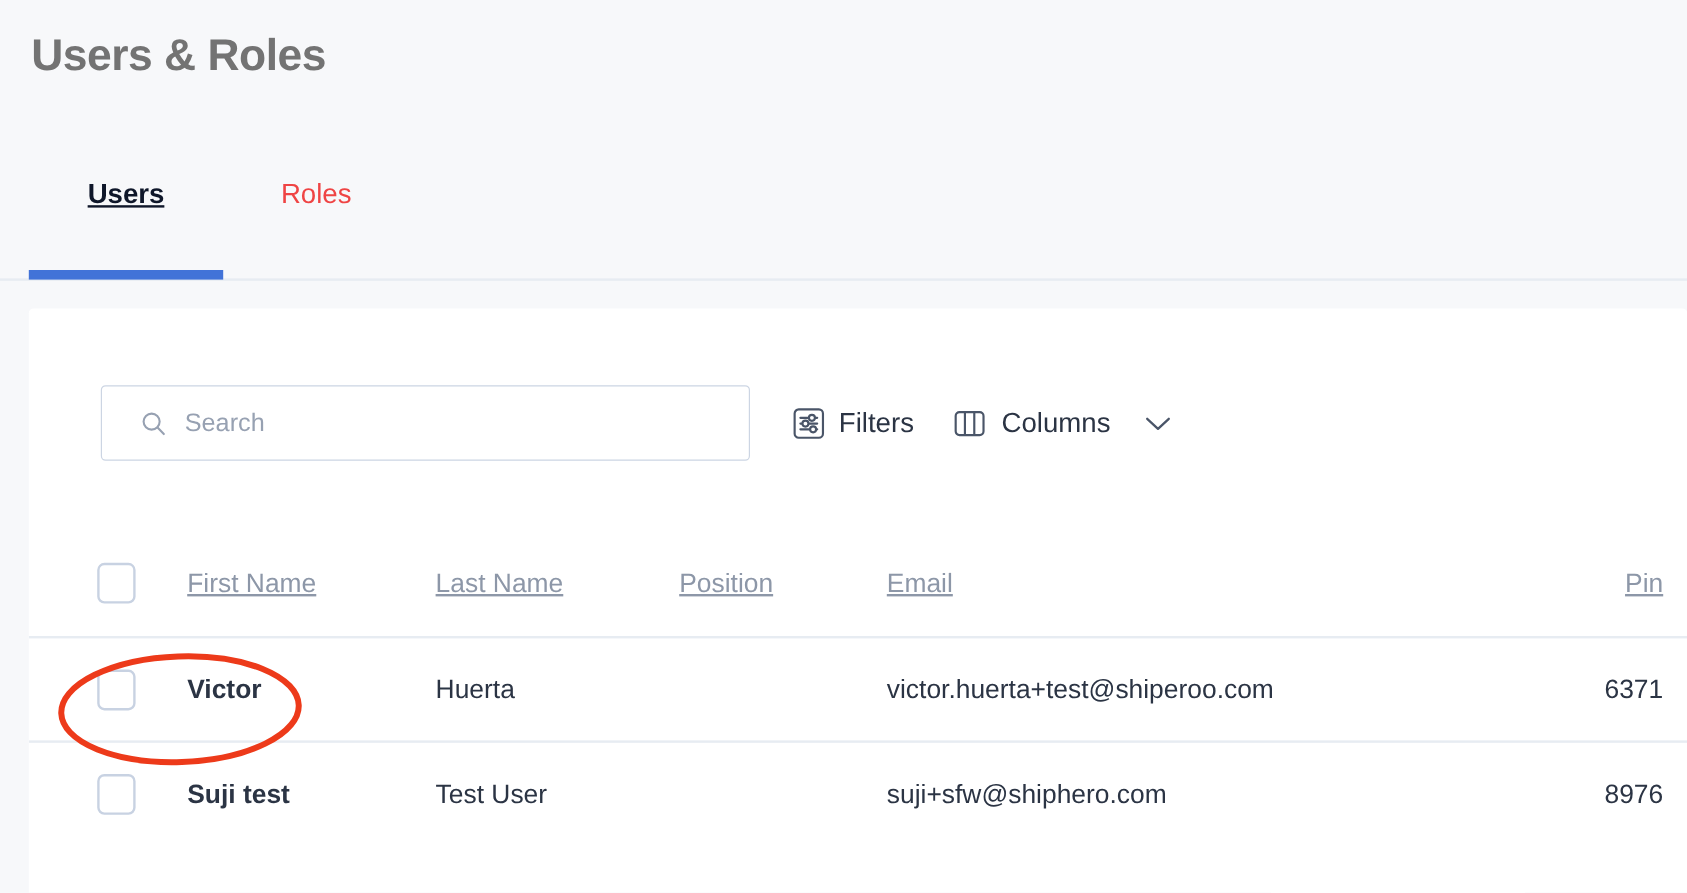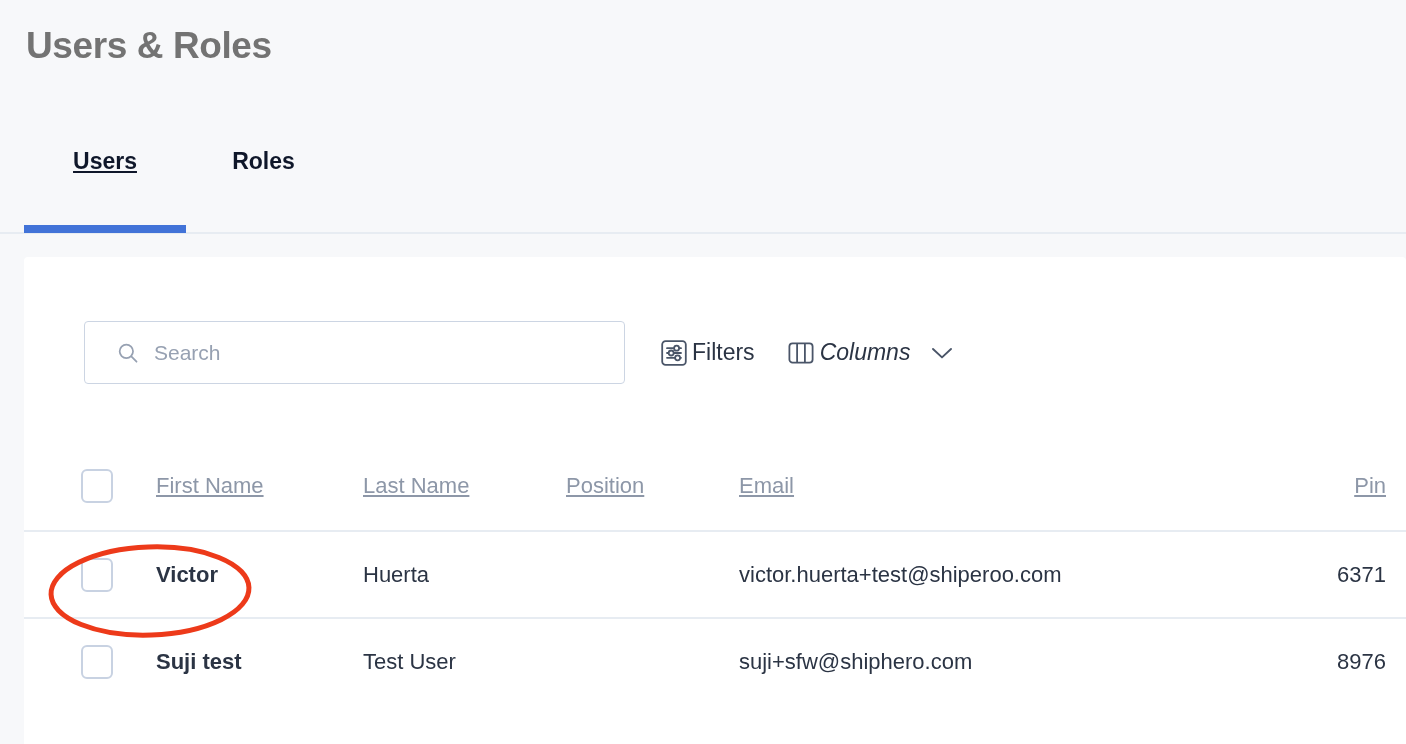--- a/index.html
+++ b/index.html
@@ -55,22 +55,22 @@
   }
   .tab-users {
     width: 162px;
     text-align: center;
     font-weight: bold;
     color: #0f172a;
     text-decoration: underline;
   }
   .tab-roles {
     width: 155px;
-    color: #0f172a;
-    font-weight: bold;
+    color: #ef4444;
+    font-weight: normal;
   }
 
   .tab-rule {
     position: absolute;
     left: 0;
     right: 0;
     top: 232px;
     height: 2px;
     background: #e7ecf2;
   }
@@ -135,31 +135,31 @@
     color: #2b3444;
   }
   .search-input::placeholder {
     color: #97a1b2;
     opacity: 1;
   }
 
   .tool-btn {
     display: flex;
     align-items: center;
-    gap: 4px;
+    gap: 11px;
     background: none;
     border: none;
     cursor: pointer;
     font-family: "Liberation Sans", sans-serif;
     font-size: 23px;
     color: #2b3444;
     padding: 4px 2px;
   }
   .btn-filters { margin-left: 33px; }
-  .btn-columns { margin-left: 28px; gap: 5px; font-style: italic; }
+  .btn-columns { margin-left: 28px; gap: 13px; }
 
   .chev {
     margin-left: 15px;
     display: block;
   }
 
   
   .table {
     position: absolute;
     left: 0;

